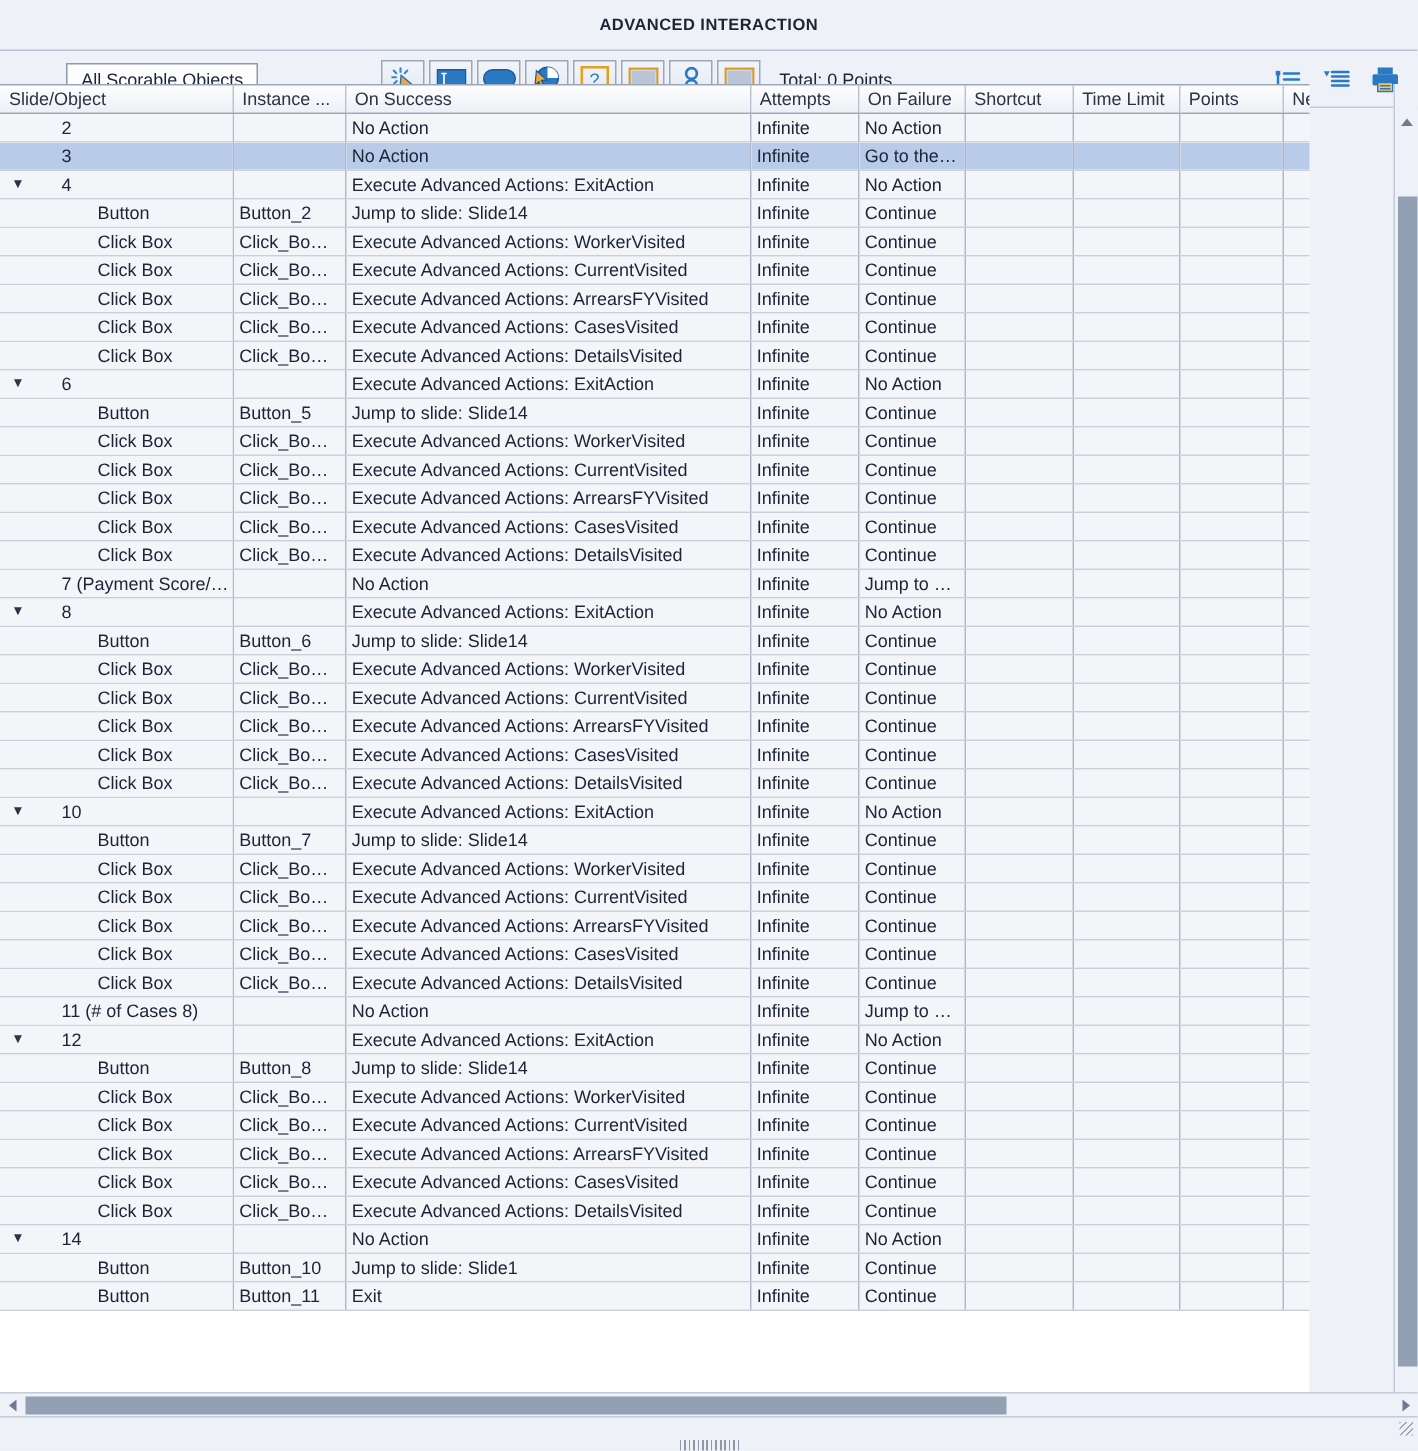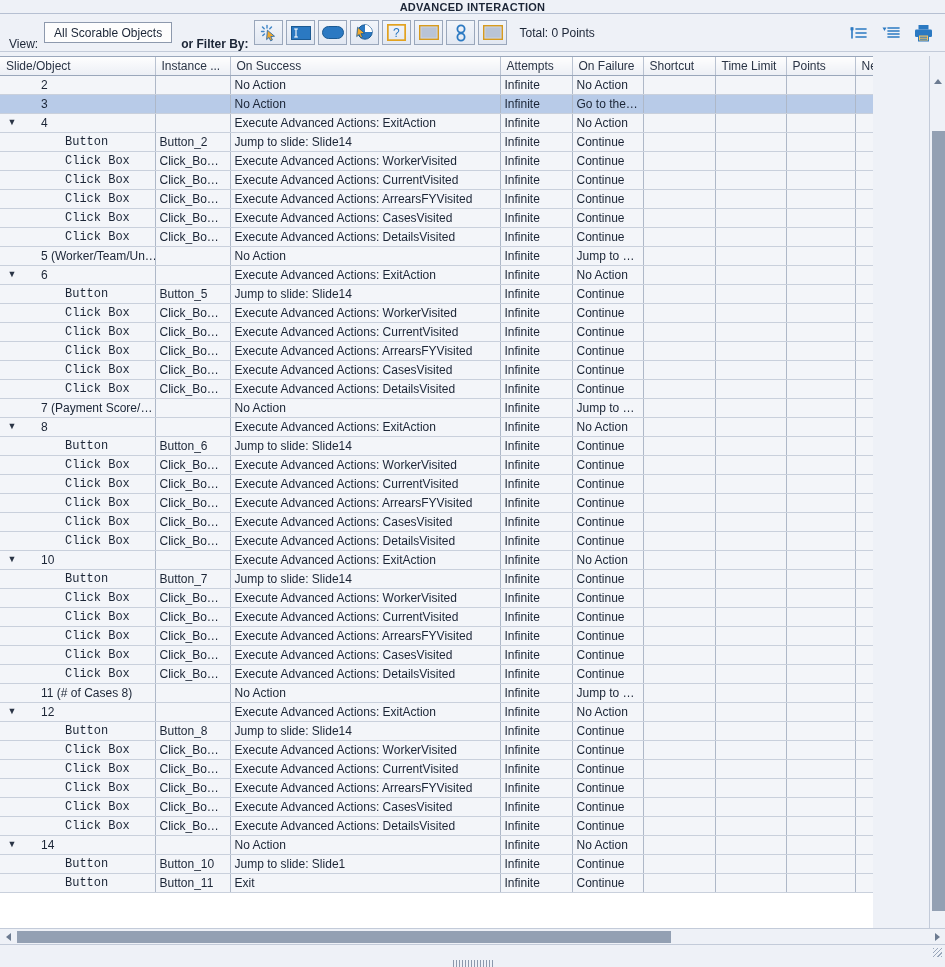--- a/index.html
+++ b/index.html
@@ -8,21 +8,21 @@
     width: 945px; height: 967px;
     background: #eef1f7;
     font-family: "Liberation Sans", sans-serif;
     font-size: 12px;
     color: #1b2536;
     overflow: hidden;
   }
 
   
   #titlebar {
-    height: 14px;
+    height: 34px;
     background: #eef1f7;
     display: flex;
     align-items: center;
     justify-content: center;
     border-bottom: 1px solid #b6c0d2;
   }
   #titlebar .title {
     font-size: 11px;
     font-weight: bold;
     letter-spacing: .3px;
@@ -102,21 +102,21 @@
   }
   tr.sel td { background: #b8cbe8; }
   td.c-slide { text-align: left; padding-left: 0; position: relative; }
   .slide-inner { display:flex; align-items:center; height:100%; }
   .twisty {
     width: 16px; text-align: center; font-size: 9px; color: #2a3445; flex: 0 0 16px;
     line-height: 1;
   }
   .sname { }
   .ind0 { padding-left: 21px; }   
-  .ind1 { padding-left: 45px; font-family: Liberation Mono, monospace; }   
+  .ind1 { padding-left: 45px; }   
   td.c-inst { padding-left: 6px; }
   td.c-succ { padding-left: 6px; }
   td.c-att  { padding-left: 6px; }
   td.c-fail { padding-left: 6px; }
 
   
 
   
   #vscroll {
     position: absolute; right: 0; top: 56px; width: 16px; height: 888px;
@@ -463,37 +463,20 @@
           <td class="c-fail">Continue</td>
           <td class="c-shortcut"></td>
           <td class="c-timelimit"></td>
           <td class="c-points"></td>
           <td class="c-negative"></td>
           <td class="c-ac"></td>
         </tr>
         <tr>
           <td class="c-slide">
             <div class="slide-inner">
-              <span class="twisty"></span>
-              <span class="sname ind0">5 (Worker/Team/Un…</span>
-            </div>
-          </td>
-          <td class="c-inst"></td>
-          <td class="c-succ">No Action</td>
-          <td class="c-att">Infinite</td>
-          <td class="c-fail">Jump to …</td>
-          <td class="c-shortcut"></td>
-          <td class="c-timelimit"></td>
-          <td class="c-points"></td>
-          <td class="c-negative"></td>
-          <td class="c-ac"></td>
-        </tr>
-        <tr>
-          <td class="c-slide">
-            <div class="slide-inner">
               <span class="twisty">▼</span>
               <span class="sname ind0">6</span>
             </div>
           </td>
           <td class="c-inst"></td>
           <td class="c-succ">Execute Advanced Actions: ExitAction</td>
           <td class="c-att">Infinite</td>
           <td class="c-fail">No Action</td>
           <td class="c-shortcut"></td>
           <td class="c-timelimit"></td>

